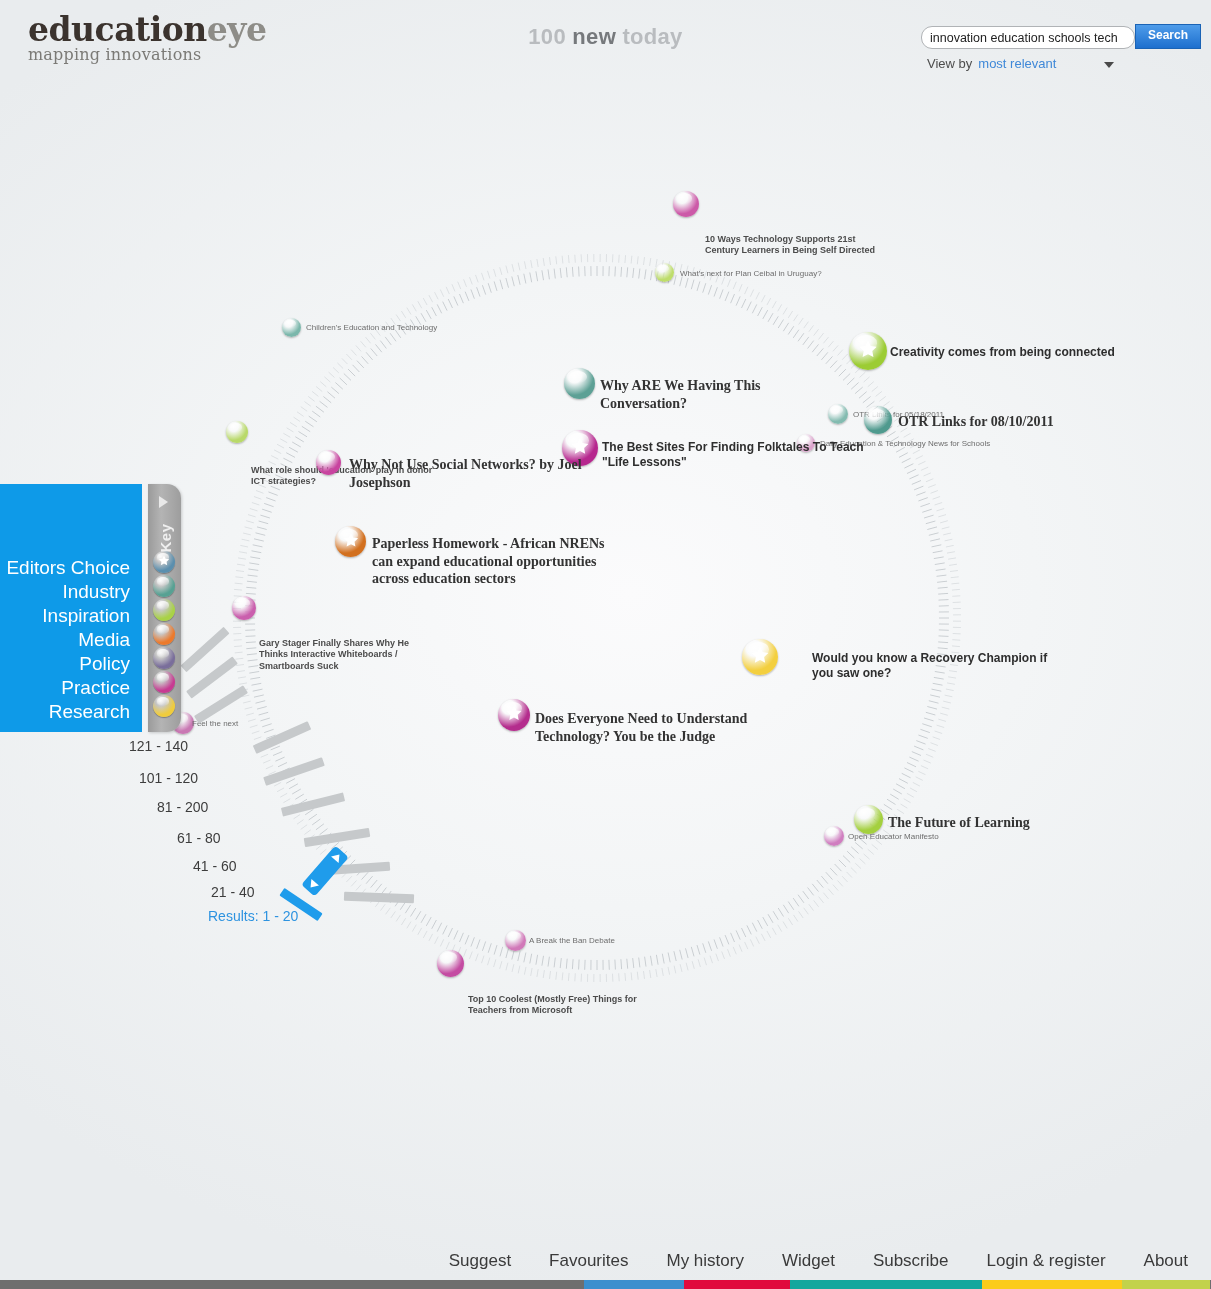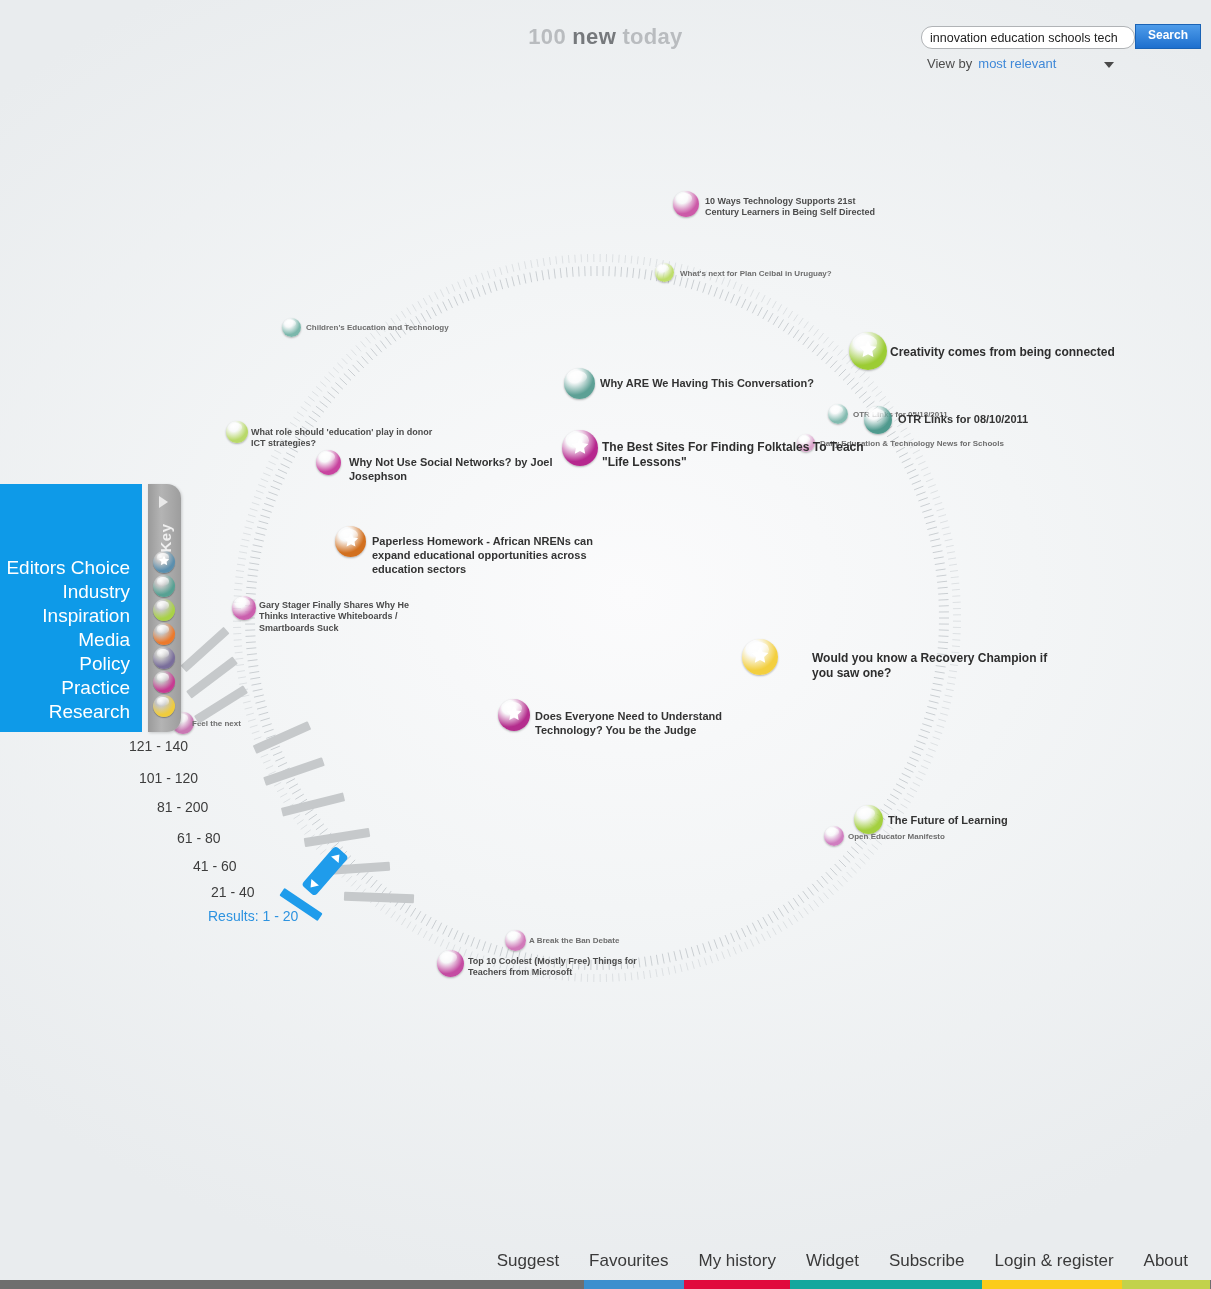--- a/index.html
+++ b/index.html
@@ -77,23 +77,23 @@
     border-radius:50% 50% 50% 50%;
     background:linear-gradient(rgba(255,255,255,0.85), rgba(255,255,255,0.06));
   }
   .star {
     position:absolute; left:50%; top:50%; transform:translate(-50%,-50%);
     color:#fff;
   }
   .node-label {
     position:absolute; color:#3c3c3c; line-height:1.25;
   }
-  .lbl-s { font-size:8px; font-weight:bold; color:#6d6d6d; }
-  .lbl-m { font-size:9px; font-weight:bold; color:#4b4b4b; }
-  .lbl-l { font-size:11px; font-weight:bold; color:#333; }
+  .lbl-s { font-size:8px; font-weight:normal; color:#6d6d6d; }
+  .lbl-m { font-size:9px; font-weight:bold; color:#4b4b4b;margin-top:38px; }
+  .lbl-l { font-size:14px; font-weight:bold; color:#333;font-family:Liberation Serif, serif; }
   .lbl-xl { font-size:12px; font-weight:bold; color:#2e2e2e; }
 
   
   #key-panel {
     position:absolute; left:0; top:484px; width:142px; height:248px;
     background:#0e9ae8;
   }
   #key-list {
     position:absolute; right:12px; top:72px; text-align:right;
   }
@@ -150,37 +150,41 @@
   #slider-handle .ar-dn {
     position:absolute; left:4px; bottom:4px;
     width:0;height:0;border-left:5px solid transparent;border-right:5px solid transparent;
     border-top:7px solid #fff;
   }
 
   
   #footer { position:absolute; left:0; bottom:0; width:1211px; height:42px; }
   #footer-nav {
     position:absolute; right:10px; top:0px; height:28px;
-    display:flex; align-items:center; gap:4px;
+    display:flex; align-items:center; gap:12px;
   }
   #footer-nav .fn {
     font-size:17px; color:#3a3a3a; padding:0 13px; cursor:pointer; white-space:nowrap;
   }
   #footer-bars {
     position:absolute; left:0; bottom:0; width:1211px; height:9px; display:flex;
   }
   #footer-bars .seg { height:9px; }
 </style>
 </head>
 <body>
 
 <div id="page">
 
   <div id="header">
 
+    <div id="logo">
+      <div class="logo-main"><span>education</span><span class="eye">eye</span></div>
+      <div class="logo-sub">mapping innovations</div>
+    </div>
 
     <div id="new-today">
       <span class="count">100</span>
       <span class="new">new</span>
       <span class="today">today</span>
     </div>
 
     <div id="searchbar">
       <input id="search-input" type="text" value="innovation education schools tech" style="">
       <div id="search-button">Search</div>

